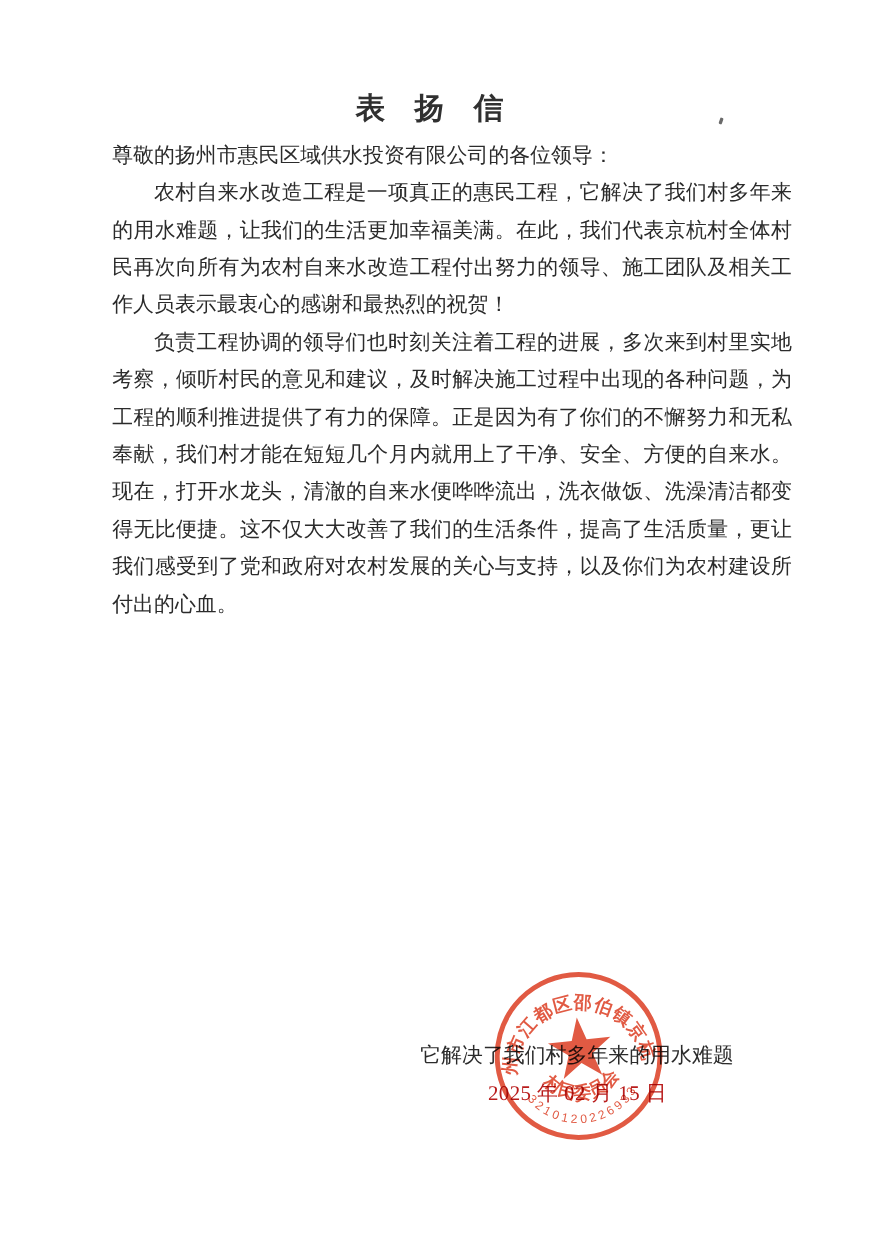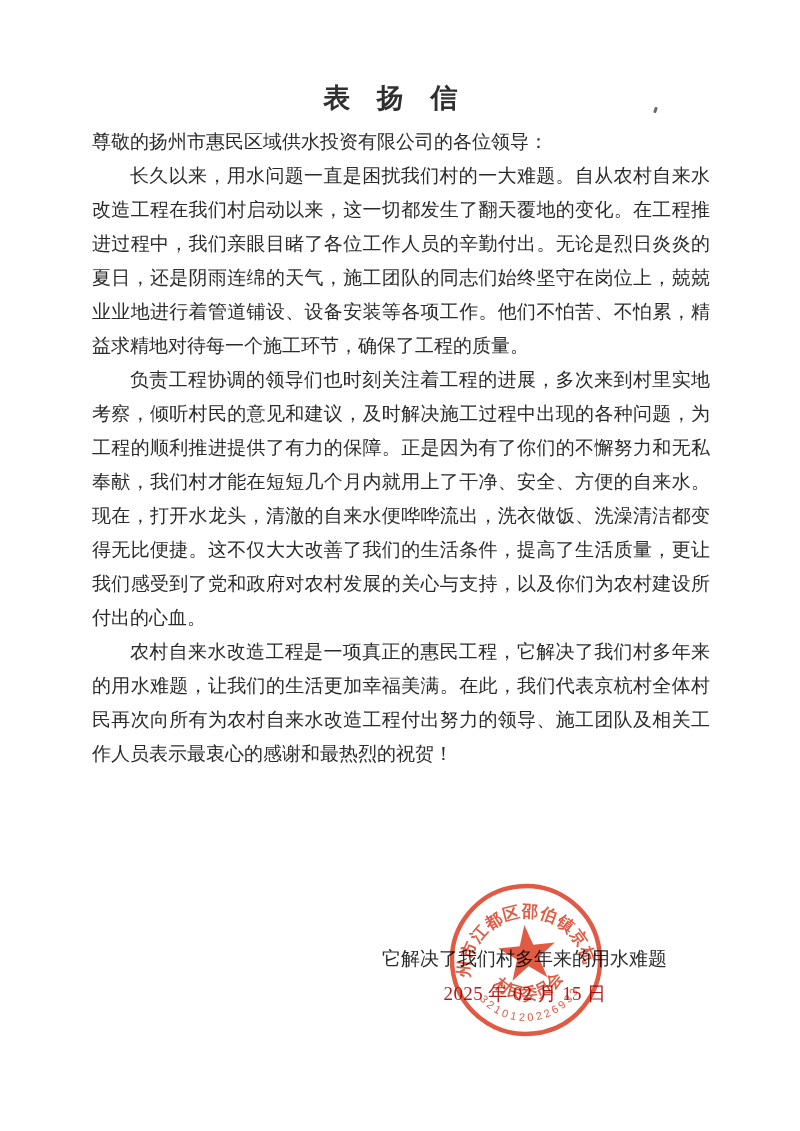--- a/index.html
+++ b/index.html
@@ -21,21 +21,21 @@
     top: 80px; left: -8px; width: 800px;
     text-align: center;
     font-size: 27px;
     font-weight: 600;
     letter-spacing: 0.12em;
     word-spacing: 0.5em;
     color: #303030;
   }
   .body-text {
     position: absolute;
-    top: 125px; left: 92px; width: 618px;
+    top: 125px; left: 102px; width: 618px;
     font-size: 19px;
     line-height: 34px;
     text-align: justify;
     color: #2b2b2b;
   }
   .body-text p { margin: 0; text-indent: 2em; }
   .body-text p.salutation { text-indent: 0; }
   .signature-line {
     position: absolute;
     top: 946px; left: 0; width: 667px;
@@ -91,23 +91,22 @@
 <body>
 
 <div class="page">
 
   <div class="title">表 扬 信</div>
 
   <div class="scan-speck"></div>
 
   <div class="body-text">
     <p class="salutation">尊敬的扬州市惠民区域供水投资有限公司的各位领导：</p>
-    <p>长久以来，用水问题一直是困扰我们村的一大难题。自从农村自来水改造工程在我们村启动以来，这一切都发生了翻天覆地的变化。在工程推进过程中，我们亲眼目睹了各位工作人员的辛勤付出。无论是烈日炎炎的夏日，还是阴雨连绵的天气，施工团队的同志们始终坚守在岗位上，兢兢业业地进行着管道铺设、设备安装等各项工作。他们不怕苦、不怕累，精益求精地对待每一个施工环节，确保了工程的质量。</p>
+    <p>农村自来水改造工程是一项真正的惠民工程，它解决了我们村多年来的用水难题，让我们的生活更加幸福美满。在此，我们代表京杭村全体村民再次向所有为农村自来水改造工程付出努力的领导、施工团队及相关工作人员表示最衷心的感谢和最热烈的祝贺！</p>
     <p>负责工程协调的领导们也时刻关注着工程的进展，多次来到村里实地考察，倾听村民的意见和建议，及时解决施工过程中出现的各种问题，为工程的顺利推进提供了有力的保障。正是因为有了你们的不懈努力和无私奉献，我们村才能在短短几个月内就用上了干净、安全、方便的自来水。现在，打开水龙头，清澈的自来水便哗哗流出，洗衣做饭、洗澡清洁都变得无比便捷。这不仅大大改善了我们的生活条件，提高了生活质量，更让我们感受到了党和政府对农村发展的关心与支持，以及你们为农村建设所付出的心血。</p>
-    <p>农村自来水改造工程是一项真正的惠民工程，它解决了我们村多年来的用水难题，让我们的生活更加幸福美满。在此，我们代表京杭村全体村民再次向所有为农村自来水改造工程付出努力的领导、施工团队及相关工作人员表示最衷心的感谢和最热烈的祝贺！</p>
   </div>
 
   <div class="signature-line">它解决了我们村多年来的用水难题</div>
 
   <div class="date-line">2025 年 02 月 15 日</div>
 
   <svg class="seal" viewBox="0 0 160 160">
     <defs>
       <path id="sealTopArc" d="M 22,95 A 58,58 0 1 1 138,95" fill="none"></path>
       <path id="sealInnerArc" d="M 47,103 A 42,42 0 0 0 113,103" fill="none"></path>

